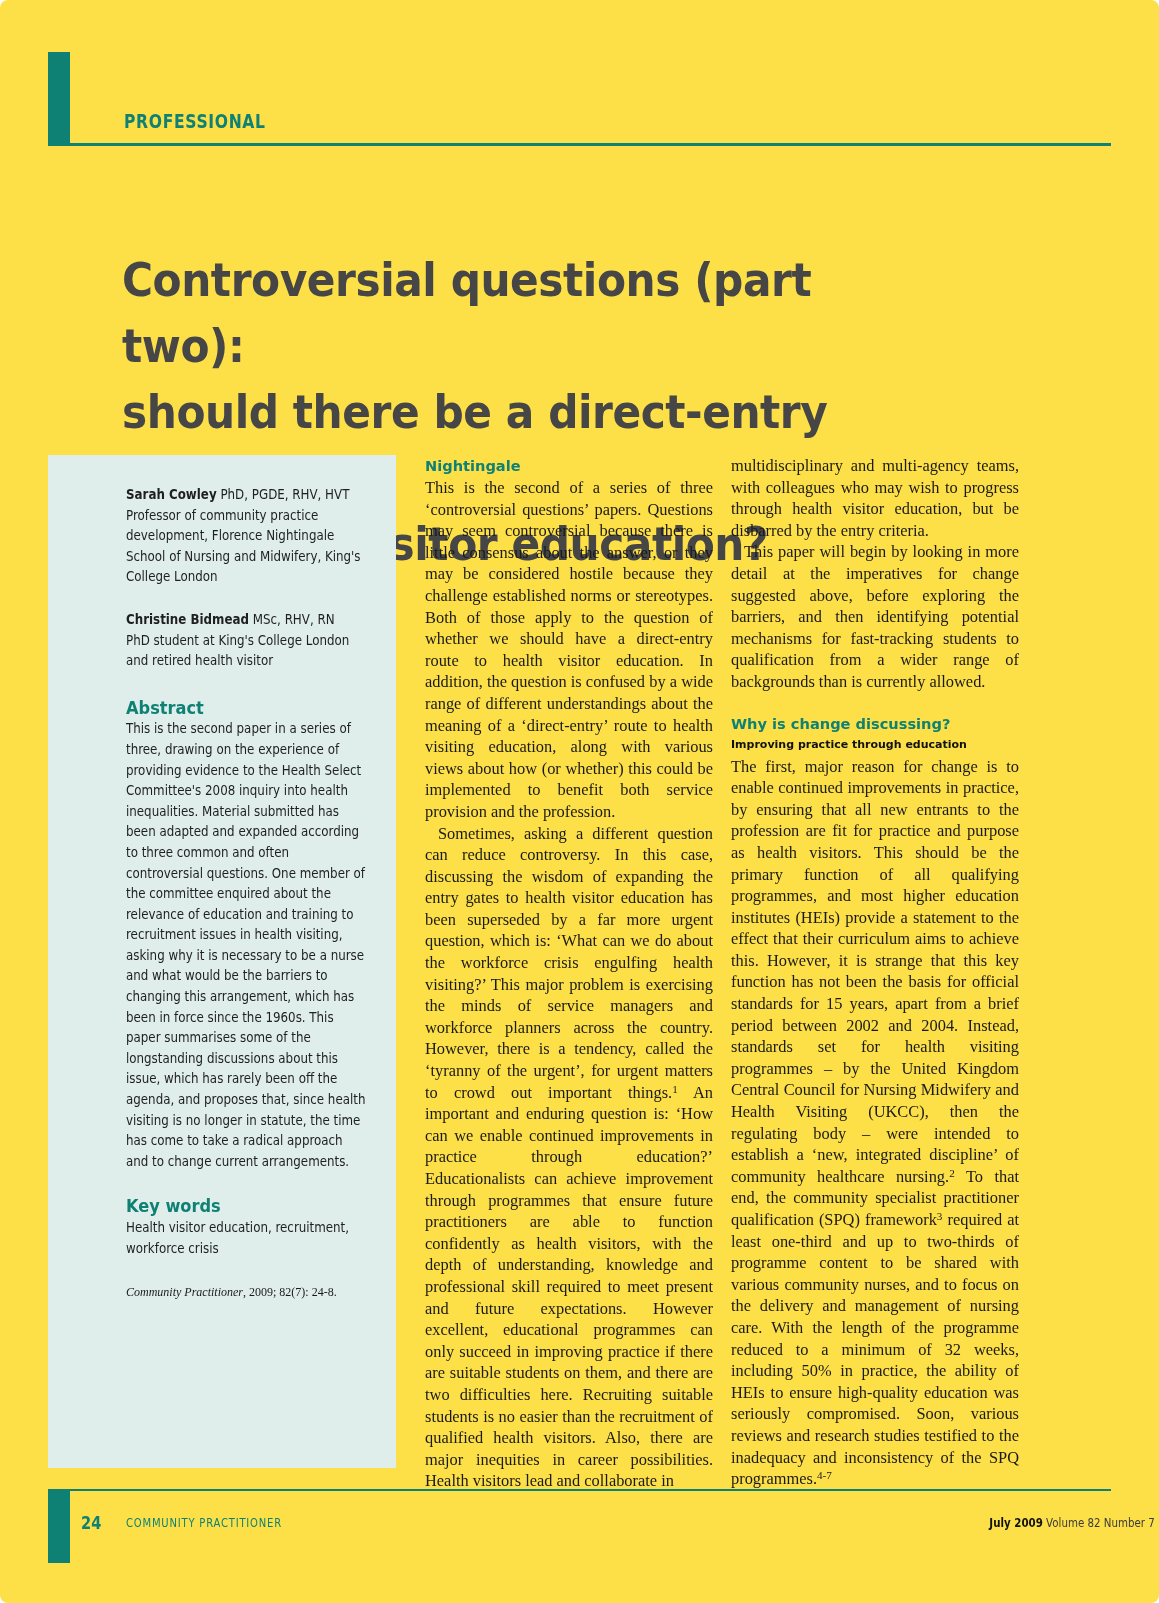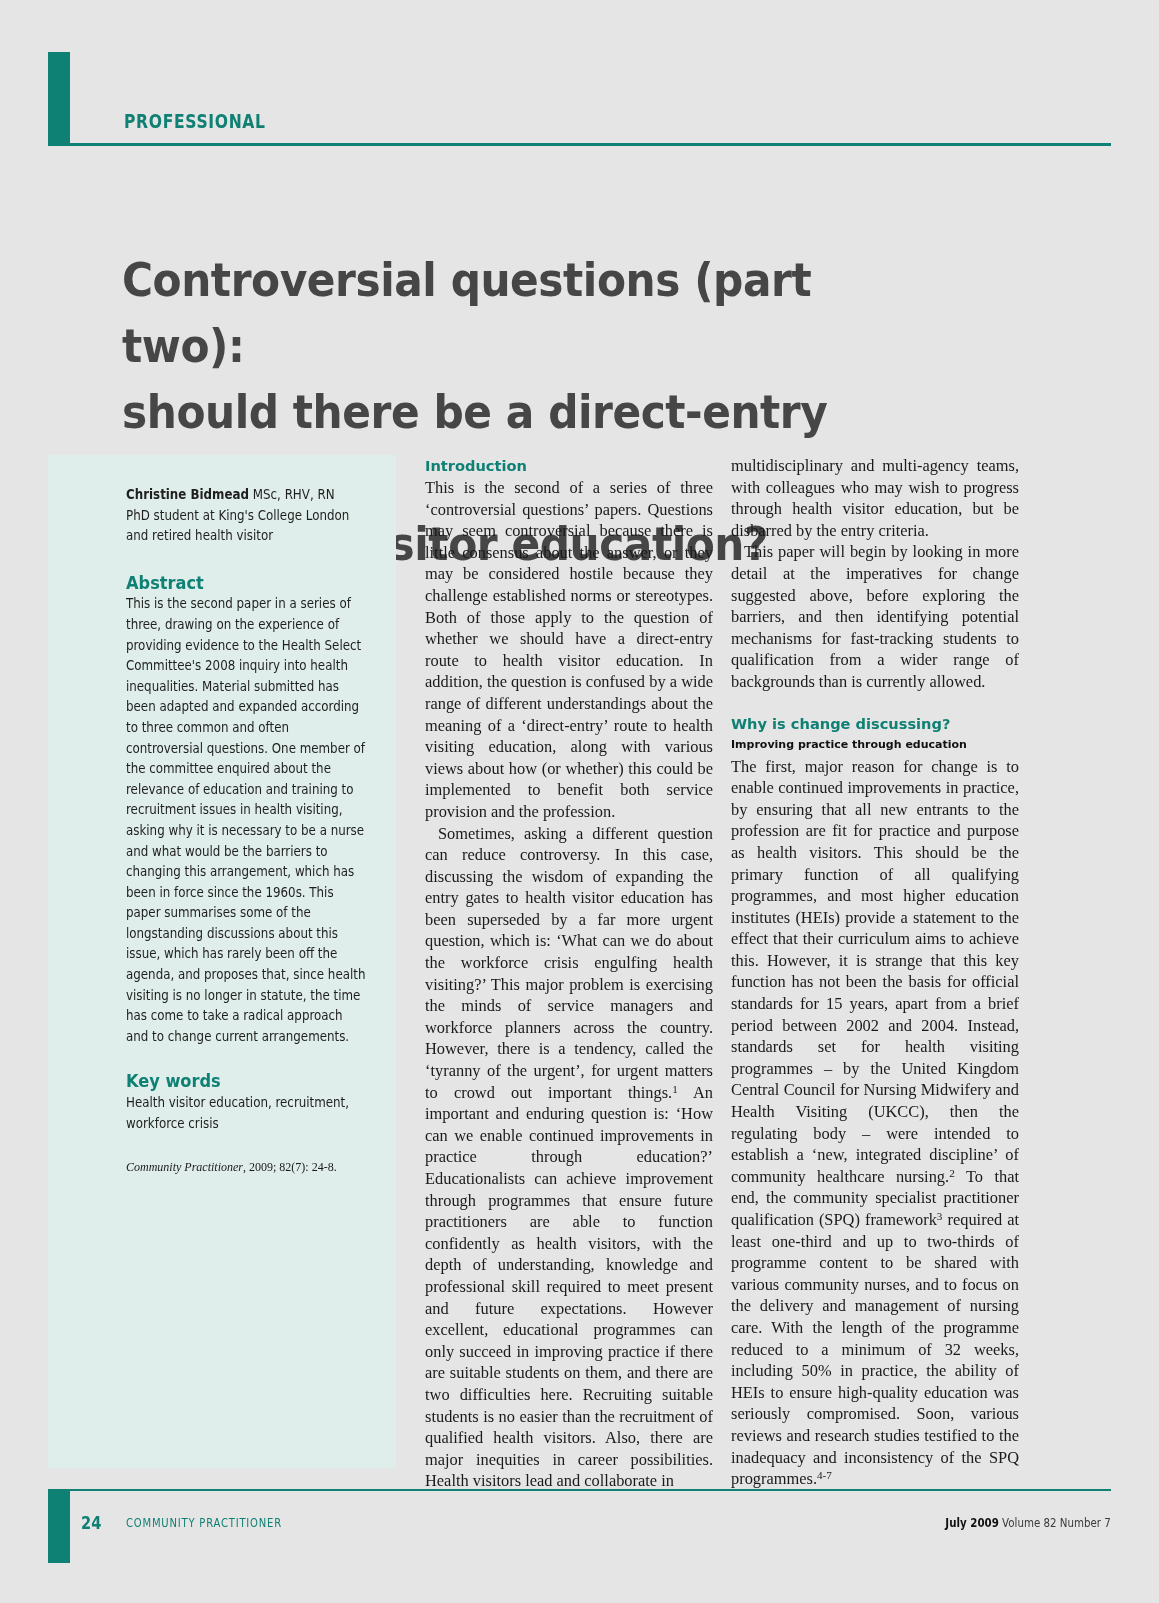--- a/index.html
+++ b/index.html
@@ -12,21 +12,22 @@
     height: 1603px;
     position: relative;
     font-family: "Liberation Serif", serif;
     color: #1a1a1a;
     overflow: hidden;
   }
 
   .page {
     position: absolute;
     inset: 0;
-    background: #e5e5e5;
+    background: #fde047;
+    border-radius: 8px;
   }
 
   
   .header {
     position: absolute;
     left: 48px;
     top: 52px;
     width: 1063px;
     height: 96px;
   }
@@ -165,20 +166,21 @@
     line-height: 0;
   }
 
   
   .footer {
     position: absolute;
     left: 48px;
     top: 1489px;
     width: 1063px;
     height: 78px;
+    padding-left: 44px;
   }
   .footer-rule {
     position: absolute;
     left: 0;
     top: 0;
     width: 1063px;
     height: 2px;
     background: #0f8074;
   }
   .footer-bar {
@@ -237,41 +239,46 @@
   </div>
 
   <h1 class="title">
     <span>Controversial questions (part two):</span><br>
     <span>should there be a direct-entry route</span><br>
     <span>to health visitor education?</span>
   </h1>
 
   <aside class="col-sidebar">
     <div class="sidebar-inner">
+      <div class="sb-block">
+        <span class="sb-name">Sarah Cowley</span>
+        <span class="sb-quals">PhD, PGDE, RHV, HVT</span><br>
+        <span>Professor of community practice development, Florence Nightingale School of Nursing and Midwifery, King's College London</span>
+      </div>
 
       <div class="sb-block tight">
         <span class="sb-name">Christine Bidmead</span>
         <span class="sb-quals">MSc, RHV, RN</span><br>
         <span>PhD student at King's College London and retired health visitor</span>
       </div>
 
       <div class="sb-head">Abstract</div>
       <div class="sb-body">This is the second paper in a series of three, drawing on the experience of providing evidence to the Health Select Committee's 2008 inquiry into health inequalities. Material submitted has been adapted and expanded according to three common and often controversial questions. One member of the committee enquired about the relevance of education and training to recruitment issues in health visiting, asking why it is necessary to be a nurse and what would be the barriers to changing this arrangement, which has been in force since the 1960s. This paper summarises some of the longstanding discussions about this issue, which has rarely been off the agenda, and proposes that, since health visiting is no longer in statute, the time has come to take a radical approach and to change current arrangements.</div>
 
       <div class="sb-head">Key words</div>
       <div class="sb-body">Health visitor education, recruitment, workforce crisis</div>
 
       <div class="sb-cite">
         <i>Community Practitioner</i><span>, 2009; 82(7): 24-8.</span>
       </div>
     </div>
   </aside>
 
   <section class="col col-mid">
-    <div class="h-teal">Introduction</div>
+    <div class="h-teal">Nightingale</div>
     <p>This is the second of a series of three ‘controversial questions’ papers. Questions may seem controversial because there is little consensus about the answer, or they may be considered hostile because they challenge established norms or stereotypes. Both of those apply to the question of whether we should have a direct-entry route to health visitor education. In addition, the question is confused by a wide range of different understandings about the meaning of a ‘direct-entry’ route to health visiting education, along with various views about how (or whether) this could be implemented to benefit both service provision and the profession.</p>
     <p class="ind"><span>Sometimes, asking a different question can reduce controversy. In this case, discussing the wisdom of expanding the entry gates to health visitor education has been superseded by a far more urgent question, which is: ‘What can we do about the workforce crisis engulfing health visiting?’ This major problem is exercising the minds of service managers and workforce planners across the country. However, there is a tendency, called the ‘tyranny of the urgent’, for urgent matters to crowd out important things.</span><sup>1</sup><span> An important and enduring question is: ‘How can we enable continued improvements in practice through education?’ Educationalists can achieve improvement through programmes that ensure future practitioners are able to function confidently as health visitors, with the depth of understanding, knowledge and professional skill required to meet present and future expectations. However excellent, educational programmes can only succeed in improving practice if there are suitable students on them, and there are two difficulties here. Recruiting suitable students is no easier than the recruitment of qualified health visitors. Also, there are major inequities in career possibilities. Health visitors lead and collaborate in</span></p>
   </section>
 
   <section class="col col-right">
     <p>multidisciplinary and multi-agency teams, with colleagues who may wish to progress through health visitor education, but be disbarred by the entry criteria.</p>
     <p class="ind">This paper will begin by looking in more detail at the imperatives for change suggested above, before exploring the barriers, and then identifying potential mechanisms for fast-tracking students to qualification from a wider range of backgrounds than is currently allowed.</p>
     <div class="h-teal spaced">Why is change discussing?</div>
     <div class="h-black">Improving practice through education</div>
     <p><span>The first, major reason for change is to enable continued improvements in practice, by ensuring that all new entrants to the profession are fit for practice and purpose as health visitors. This should be the primary function of all qualifying programmes, and most higher education institutes (HEIs) provide a statement to the effect that their curriculum aims to achieve this. However, it is strange that this key function has not been the basis for official standards for 15 years, apart from a brief period between 2002 and 2004. Instead, standards set for health visiting programmes – by the United Kingdom Central Council for Nursing Midwifery and Health Visiting (UKCC), then the regulating body – were intended to establish a ‘new, integrated discipline’ of community healthcare nursing.</span><sup>2</sup><span> To that end, the community specialist practitioner qualification (SPQ) framework</span><sup>3</sup><span> required at least one-third and up to two-thirds of programme content to be shared with various community nurses, and to focus on the delivery and management of nursing care. With the length of the programme reduced to a minimum of 32 weeks, including 50% in practice, the ability of HEIs to ensure high-quality education was seriously compromised. Soon, various reviews and research studies testified to the inadequacy and inconsistency of the SPQ programmes.</span><sup>4-7</sup></p>

